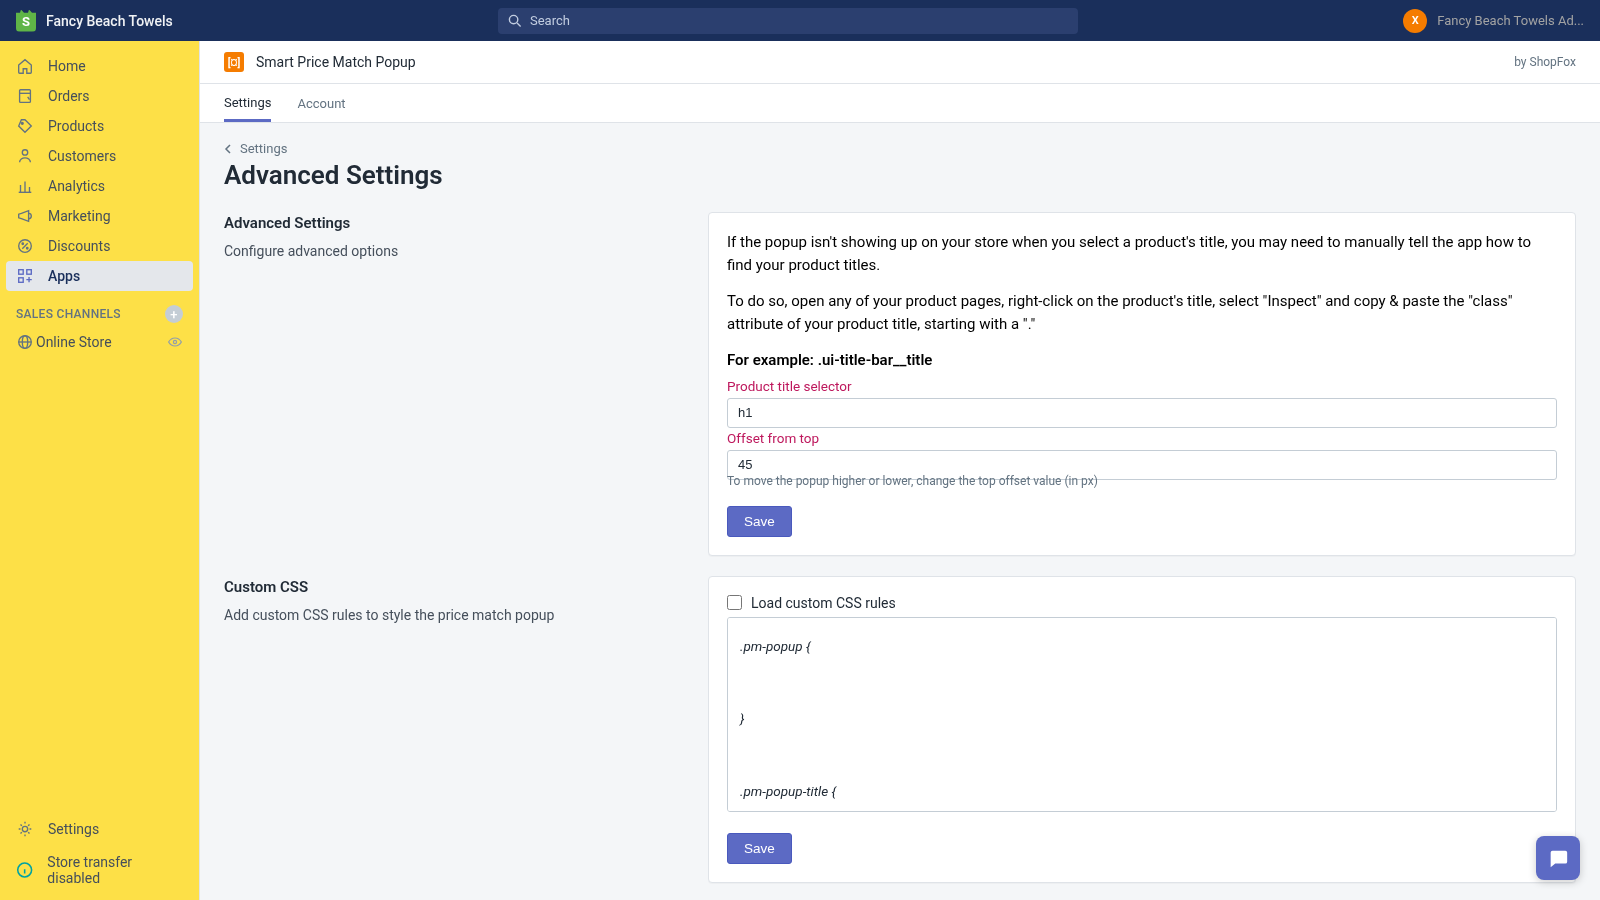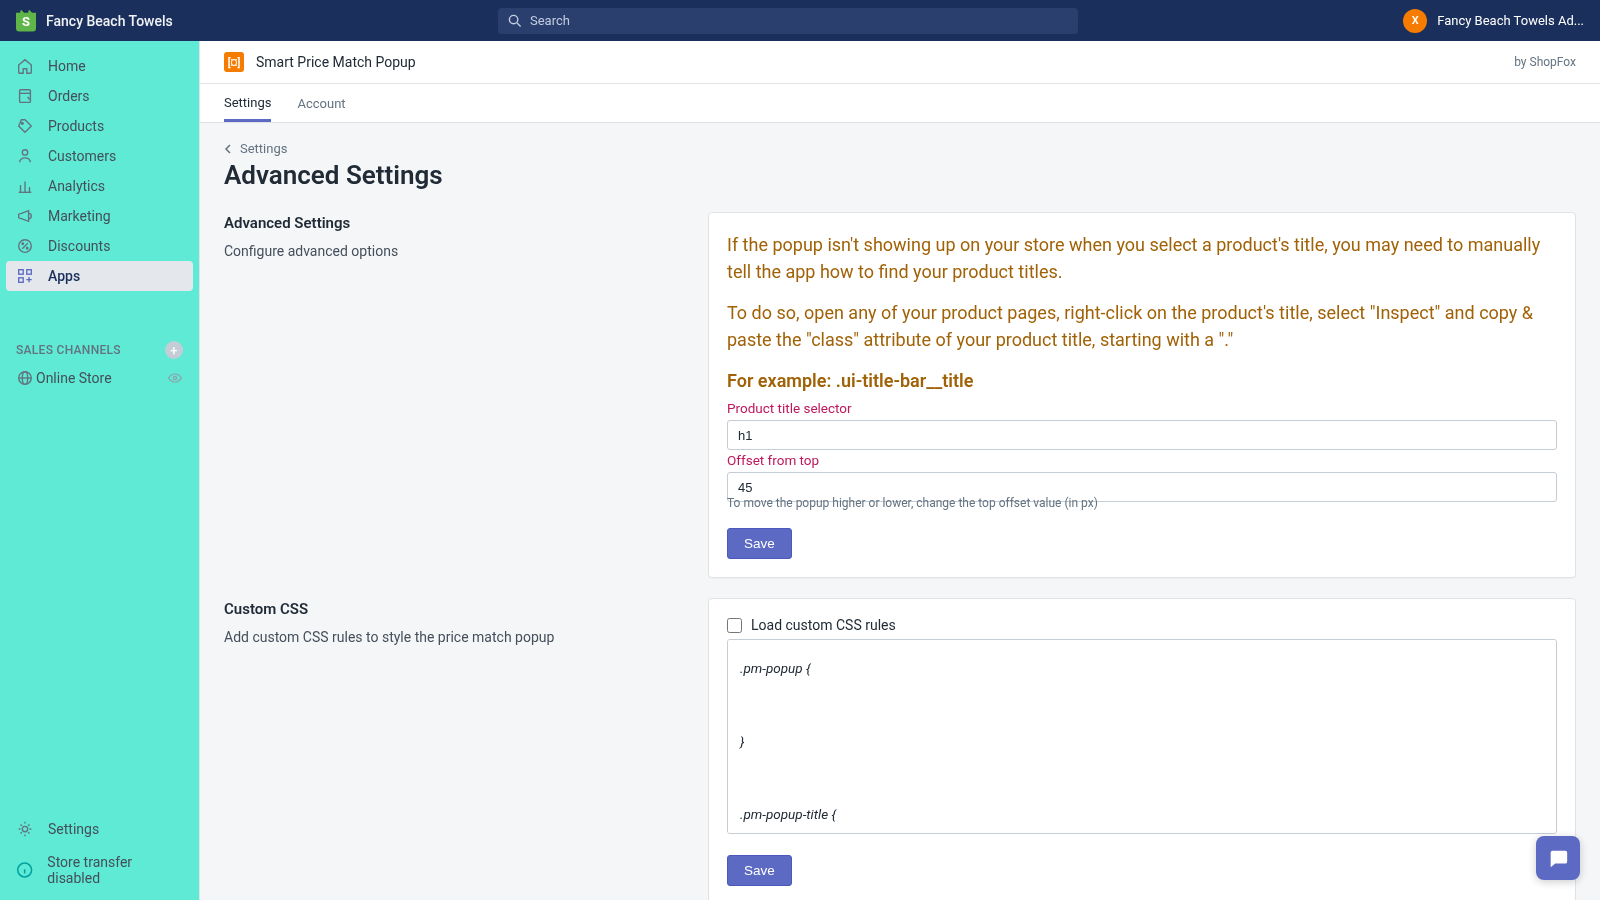--- a/index.html
+++ b/index.html
@@ -41,47 +41,47 @@
 }
 .searchbox svg { width: 14px; height: 14px; flex:0 0 auto; }
 .searchbox span { font-size: 13px; }
 .topbar-right { display: flex; align-items: center; gap: 10px; }
 .avatar {
   width: 24px; height: 24px; border-radius: 50%;
   background: #f57c00; color: #fff;
   display: flex; align-items: center; justify-content: center;
   font-size: 11px; font-weight: 600;
 }
-.user-label { font-size: 13px; color: #ffffff; max-width: 150px; white-space: nowrap; overflow: hidden; text-overflow: ellipsis;}
+.user-label { font-size: 13px; color: #a3a3a3; max-width: 150px; white-space: nowrap; overflow: hidden; text-overflow: ellipsis;}
 
 .shell { display:flex; height: calc(100vh - 41px); }
 
 .sidebar {
   width: 200px;
-  background: #5eead4;
+  background: #fde047;
   border-right: 1px solid #dfe3e8;
   display: flex; flex-direction: column;
   padding-top: 10px;
 }
 .sidebar-nav { padding: 0 6px; }
 .nav-item {
   display: flex; align-items: center; gap: 14px;
   padding: 6px 10px; border-radius: 4px;
   color: #454f5b; font-size: 14px;
   cursor: pointer;
 }
 .nav-item.active { background: #e4e7eb; color: #1a2f5b; font-weight: 500; }
 .nav-item svg { width: 18px; height: 18px; flex:0 0 auto; }
 .nav-icon { color:#637381; }
 .nav-item.active .nav-icon { color:#5c6ac4; }
 .sales-channels {
   padding: 14px 16px 4px;
   display: flex; justify-content: space-between; align-items: center;
   color: #637381; font-size: 12px; font-weight: 500;
-  text-transform: uppercase; letter-spacing: 0.3px; margin-top: 36px;
+  text-transform: uppercase; letter-spacing: 0.3px;
 }
 .sales-channels .plus {
   width:18px; height:18px; border-radius:50%;
   background:#c4cdd5; color:#fff;
   display:flex; align-items:center; justify-content:center;
   font-size:13px; line-height:1;
 }
 .channel-row {
   display:flex; align-items:center; justify-content:space-between;
   padding: 6px 16px; color:#454f5b; font-size:14px;
@@ -123,21 +123,21 @@
 .section { display:flex; gap:24px; margin-bottom:20px; align-items:flex-start;}
 .section-side { width: 460px; padding-top:2px;}
 .section-side h3 { font-size:15px; font-weight:600; color:#212b36; margin-bottom:10px;}
 .section-side p { font-size:14px; color:#454f5b; line-height:1.4;}
 
 .card {
   flex:1; background:#fff; border:1px solid #dfe3e8;
   border-radius:4px; box-shadow: 0 1px 1px rgba(0,0,0,0.03);
   padding: 18px;
 }
-.card p { font-size:18px; color:#a16207; line-height:1.5; margin-bottom:14px;}
+.card p { font-size:15px; color:#000000; line-height:1.5; margin-bottom:14px;}
 .card p.example { margin-bottom:6px;}
 .card p.example strong{ font-weight:600;}
 .card label { display:block; font-size:13.5px; color:#be185d; margin-bottom:4px;}
 .card input[type=text] {
   width:100%; height:30px; border:1px solid #c4cdd5;
   border-radius:3px; padding: 4px 10px; font-size:13px;
   margin-bottom:2px; color:#212b36;
 }
 .help-text { font-size:12px; color:#637381; margin-top:-8px; margin-bottom:18px;}
 .btn-primary {

